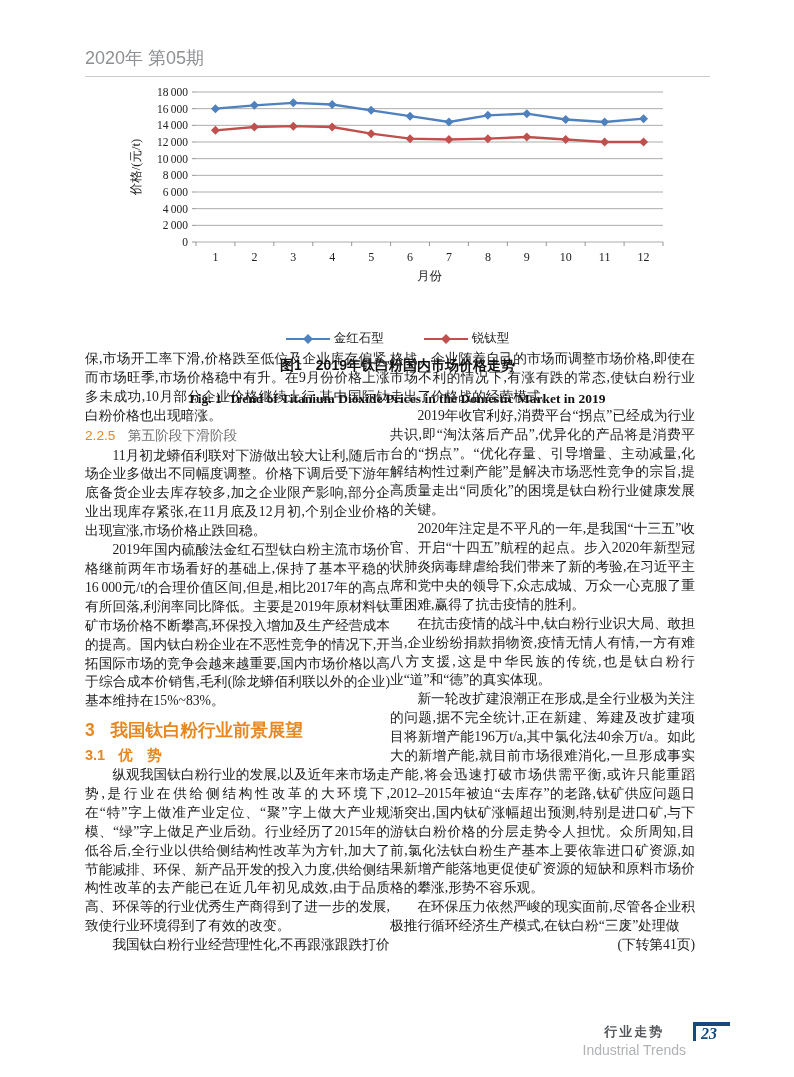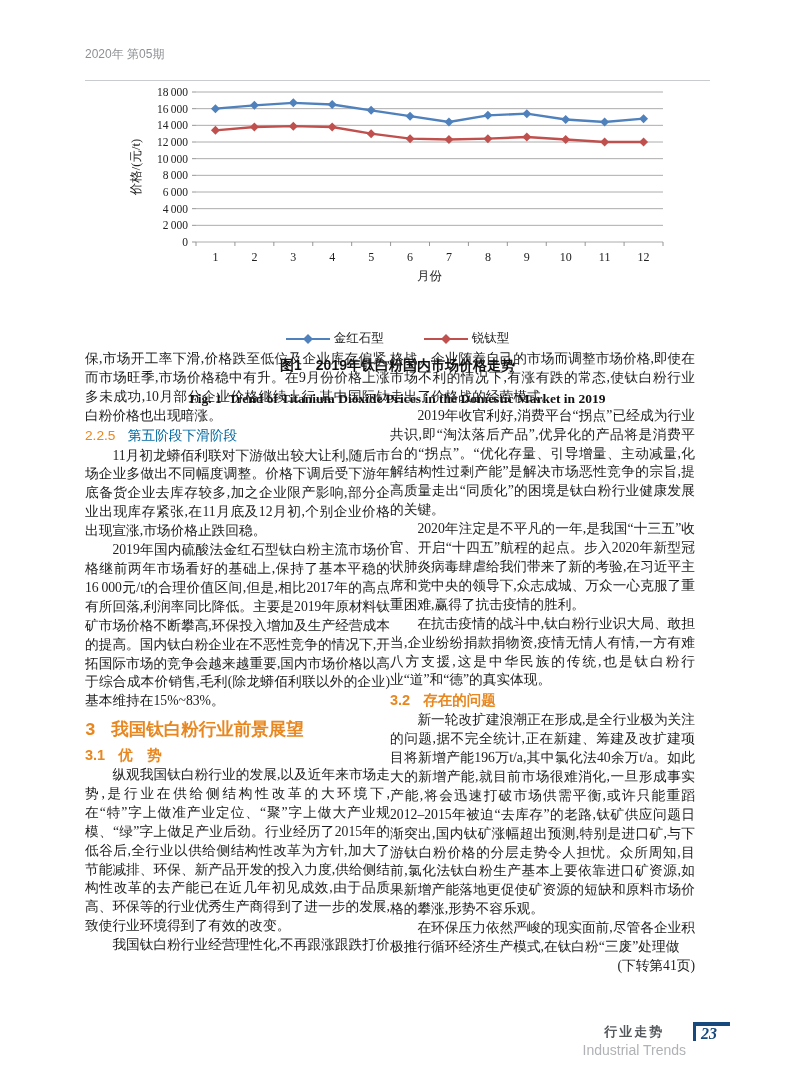--- a/index.html
+++ b/index.html
@@ -1,21 +1,21 @@
 <!DOCTYPE html>
 <html><head>
 <meta charset="utf-8">
 <style>
   html,body{margin:0;padding:0;background:#ffffff;}
   .page{position:relative;width:794px;height:1077px;background:#fff;overflow:hidden;
         font-family:"Liberation Serif","DejaVu Serif",serif;color:#1c1c1c;}
   
   .hdr{position:absolute;top:46px;left:85px;right:84px;display:flex;justify-content:space-between;
-       align-items:flex-end;padding-bottom:17px;border-bottom:1.5px solid #c9cccf;
-       font-family:"Liberation Sans","DejaVu Sans",sans-serif;font-size:12px;color:#8e9094;}
+       align-items:flex-end;padding-bottom:6px;border-bottom:1.5px solid #c9cccf;
+       font-family:"Liberation Sans","DejaVu Sans",sans-serif;font-size:18px;color:#8e9094;}
   
   .figure{position:absolute;top:80px;left:85px;width:625px;text-align:center;}
   .chart-wrap{display:inline-block;}
   svg text{font-family:"Liberation Serif","DejaVu Serif",serif;}
   .tick{font-size:11.5px;fill:#222;}
   .tick-x{font-size:12px;fill:#222;}
   .axis-label{font-size:12.5px;fill:#222;}
   .legend{display:flex;justify-content:center;gap:40px;margin-top:2px;
           font-size:12.5px;color:#222;}
   .legend-item{display:inline-flex;align-items:center;gap:4px;margin-top:32px;}
@@ -23,24 +23,24 @@
           font-weight:bold;font-size:14px;color:#111;}
   .cap-en{margin-top:16px;font-weight:bold;font-size:13.5px;color:#111;}
   
   .cols{position:absolute;top:350px;left:85px;width:625px;display:flex;}
   .col{width:305px;font-size:13.7px;line-height:18.9px;text-align:justify;}
   .para{margin:0;}
   .para.indent{text-indent:2em;}
   .para.align-right{text-align:right;}
   .h-sub-dark,.h-sub{margin:1px 0;font-family:"Liberation Sans","DejaVu Sans",sans-serif;}
   .h-sub-dark .h-num{color:#e8871f;}
-  .h-sub-dark .h-text{color:#0369a1;}
+  .h-sub-dark .h-text{color:#737373;}
   .h-sub{font-weight:bold;font-size:14.5px;}
   .h-sub .h-num,.h-sub .h-text{color:#e8871f;}
-  .h-section{margin:10px 0 6px 0;font-family:Liberation Mono, monospace;
+  .h-section{margin:10px 0 6px 0;font-family:Liberation Sans, sans-serif;
              font-weight:bold;font-size:17.5px;color:#e8871f;}
   .h-num{margin-right:0.9em;}
   
   .footer{position:absolute;top:1022px;right:64px;display:flex;align-items:flex-start;}
   .footer-labels{text-align:center;margin-right:7px;margin-top:1px;
                  font-family:"Liberation Sans","DejaVu Sans",sans-serif;margin-left:36px;}
   .footer-zh{font-size:13px;font-weight:bold;color:#55585c;letter-spacing:2px;}
   .footer-en{font-size:14px;color:#b0b2b5;margin-top:1px;}
   .page-num{position:relative;width:37px;height:26px;text-align:center;}
   .page-num .bar-top{position:absolute;top:0;left:0;right:0;height:4px;background:#17497c;}
@@ -174,21 +174,20 @@
         <div class="h-section"><span class="h-num">3</span><span class="h-text">我国钛白粉行业前景展望</span></div>
         <div class="h-sub"><span class="h-num">3.1</span><span class="h-text">优　势</span></div>
         <p class="para indent">纵观我国钛白粉行业的发展,以及近年来市场走势,是行业在供给侧结构性改革的大环境下,在“特”字上做准产业定位、“聚”字上做大产业规模、“绿”字上做足产业后劲。行业经历了2015年的低谷后,全行业以供给侧结构性改革为方针,加大了节能减排、环保、新产品开发的投入力度,供给侧结构性改革的去产能已在近几年初见成效,由于品质高、环保等的行业优秀生产商得到了进一步的发展,致使行业环境得到了有效的改变。</p>
         <p class="para indent">我国钛白粉行业经营理性化,不再跟涨跟跌打价</p>
       </div>
     <div class="col" id="col-right">
         <p class="para">格战。企业随着自己的市场而调整市场价格,即使在市场不利的情况下,有涨有跌的常态,使钛白粉行业走出了价格战的经营模式。</p>
         <p class="para indent">2019年收官利好,消费平台“拐点”已经成为行业共识,即“淘汰落后产品”,优异化的产品将是消费平台的“拐点”。“优化存量、引导增量、主动减量,化解结构性过剩产能”是解决市场恶性竞争的宗旨,提高质量走出“同质化”的困境是钛白粉行业健康发展的关键。</p>
         <p class="para indent">2020年注定是不平凡的一年,是我国“十三五”收官、开启“十四五”航程的起点。步入2020年新型冠状肺炎病毒肆虐给我们带来了新的考验,在习近平主席和党中央的领导下,众志成城、万众一心克服了重重困难,赢得了抗击疫情的胜利。</p>
         <p class="para indent">在抗击疫情的战斗中,钛白粉行业识大局、敢担当,企业纷纷捐款捐物资,疫情无情人有情,一方有难八方支援,这是中华民族的传统,也是钛白粉行业“道”和“德”的真实体现。</p>
-        <div class="h-sub"><span class="h-num">3.2</span><span class="h-text">存在的问题</span></div>
         <p class="para indent">新一轮改扩建浪潮正在形成,是全行业极为关注的问题,据不完全统计,正在新建、筹建及改扩建项目将新增产能196万t/a,其中氯化法40余万t/a。如此大的新增产能,就目前市场很难消化,一旦形成事实产能,将会迅速打破市场供需平衡,或许只能重蹈2012–2015年被迫“去库存”的老路,钛矿供应问题日渐突出,国内钛矿涨幅超出预测,特别是进口矿,与下游钛白粉价格的分层走势令人担忧。众所周知,目前,氯化法钛白粉生产基本上要依靠进口矿资源,如果新增产能落地更促使矿资源的短缺和原料市场价格的攀涨,形势不容乐观。</p>
         <p class="para indent">在环保压力依然严峻的现实面前,尽管各企业积极推行循环经济生产模式,在钛白粉“三废”处理做</p>
         <p class="para align-right">(下转第41页)</p>
       </div>
   </div>
 
   <div class="footer">
     <div class="footer-labels">
       <div class="footer-zh">行业走势</div>
       <div class="footer-en">Industrial Trends</div>

